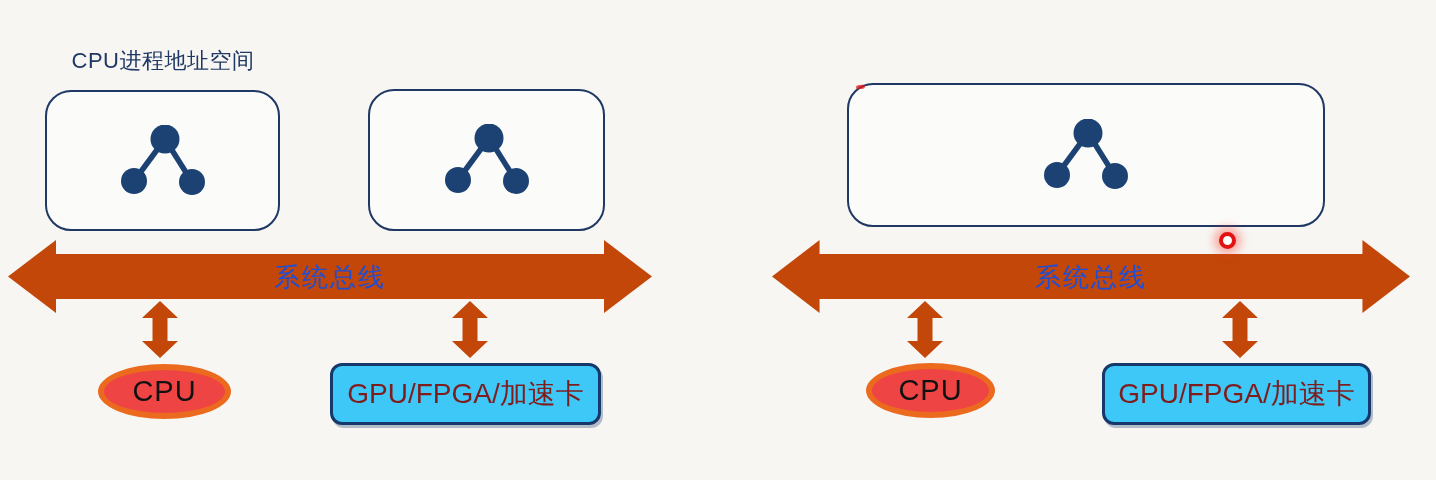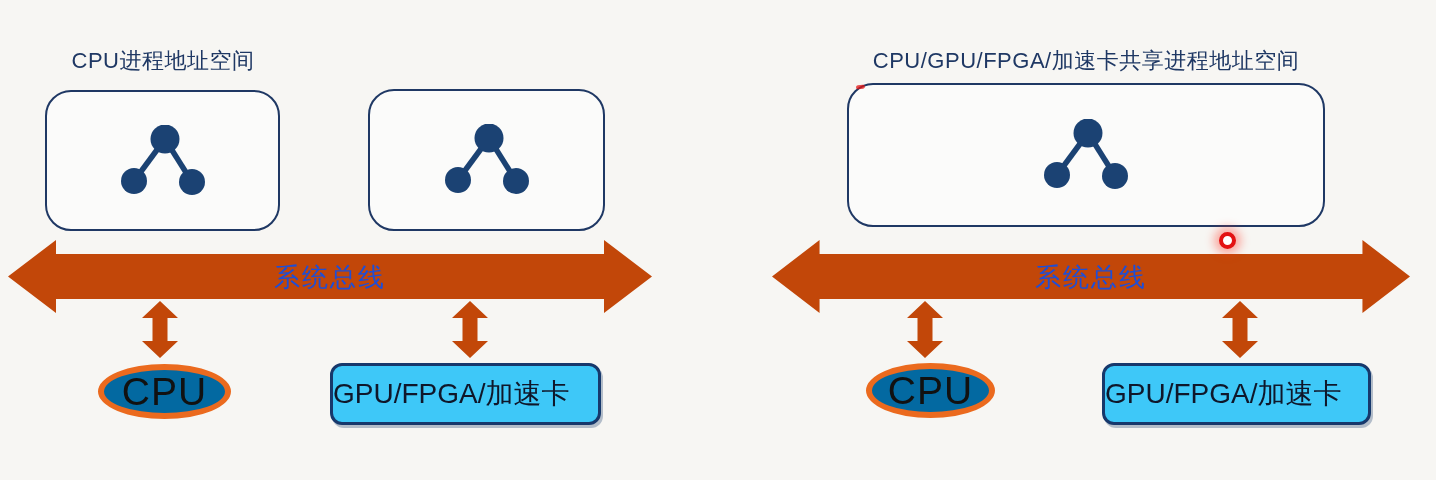--- a/index.html
+++ b/index.html
@@ -26,27 +26,27 @@
   svg.tree circle{fill:var(--icon-blue);}
   svg.bus polygon,svg.varrow polygon{fill:var(--bus);}
   .bus-svg{position:absolute;}
   .bus-label{
     position:absolute;color:#1d4ed8;font-size:26px;line-height:30px;
     text-align:center;letter-spacing:2px;white-space:nowrap;
   }
   .varrow{position:absolute;}
   .cpu-ellipse{
     position:absolute;border:6px solid var(--cpu-border);border-radius:50%;
-    background:#0369a1;display:flex;align-items:center;justify-content:center;
-    font-size:39px;color:#111;letter-spacing:1px;
+    background:#ef4444;display:flex;align-items:center;justify-content:center;
+    font-size:29px;color:#111;letter-spacing:1px;
   }
   .gpu-box{
     position:absolute;background:var(--gpu-fill);border:3.5px solid var(--gpu-border);
-    border-radius:12px;display:flex;align-items:center;justify-content:flex-start;
-    font-size:28px;color:#0f172a;box-shadow:2px 3px 0 rgba(23,56,107,0.30);
+    border-radius:12px;display:flex;align-items:center;justify-content:center;
+    font-size:28px;color:#7f1d1d;box-shadow:2px 3px 0 rgba(23,56,107,0.30);
     white-space:nowrap;
   }
   .laser-dot{
     position:absolute;left:1219px;top:232px;width:17px;height:17px;border-radius:50%;
     border:4.5px solid var(--laser);background:#fff;
     box-shadow:0 0 10px 5px rgba(255,52,36,0.40);
   }
   .laser-artifact{
     position:absolute;left:856px;top:85px;width:9px;height:4px;border-radius:2px;
     background:var(--laser);opacity:.75;transform:rotate(-8deg);
@@ -93,21 +93,20 @@
   </svg>
 
   <div class="cpu-ellipse" style="left:98px;top:364px;width:133px;height:55px;">
     <span>CPU</span>
   </div>
 
   <div class="gpu-box" style="left:330px;top:363px;width:271px;height:62px;">
     <span>GPU/FPGA/加速卡</span>
   </div>
 
-  <div class="space-label" style="left:845px;top:47px;width:482px;">CPU/GPU/FPGA/加速卡共享进程地址空间</div>
 
   <div class="space-box" style="left:847px;top:83px;width:478px;height:144px;">
     <svg class="tree" width="84" height="72" viewBox="0 0 84 72">
       <line x1="44" y1="14" x2="13" y2="56"></line>
       <line x1="44" y1="14" x2="71" y2="57"></line>
       <circle cx="44" cy="14" r="14.5"></circle>
       <circle cx="13" cy="56" r="13"></circle>
       <circle cx="71" cy="57" r="13"></circle>
     </svg>
   </div>

